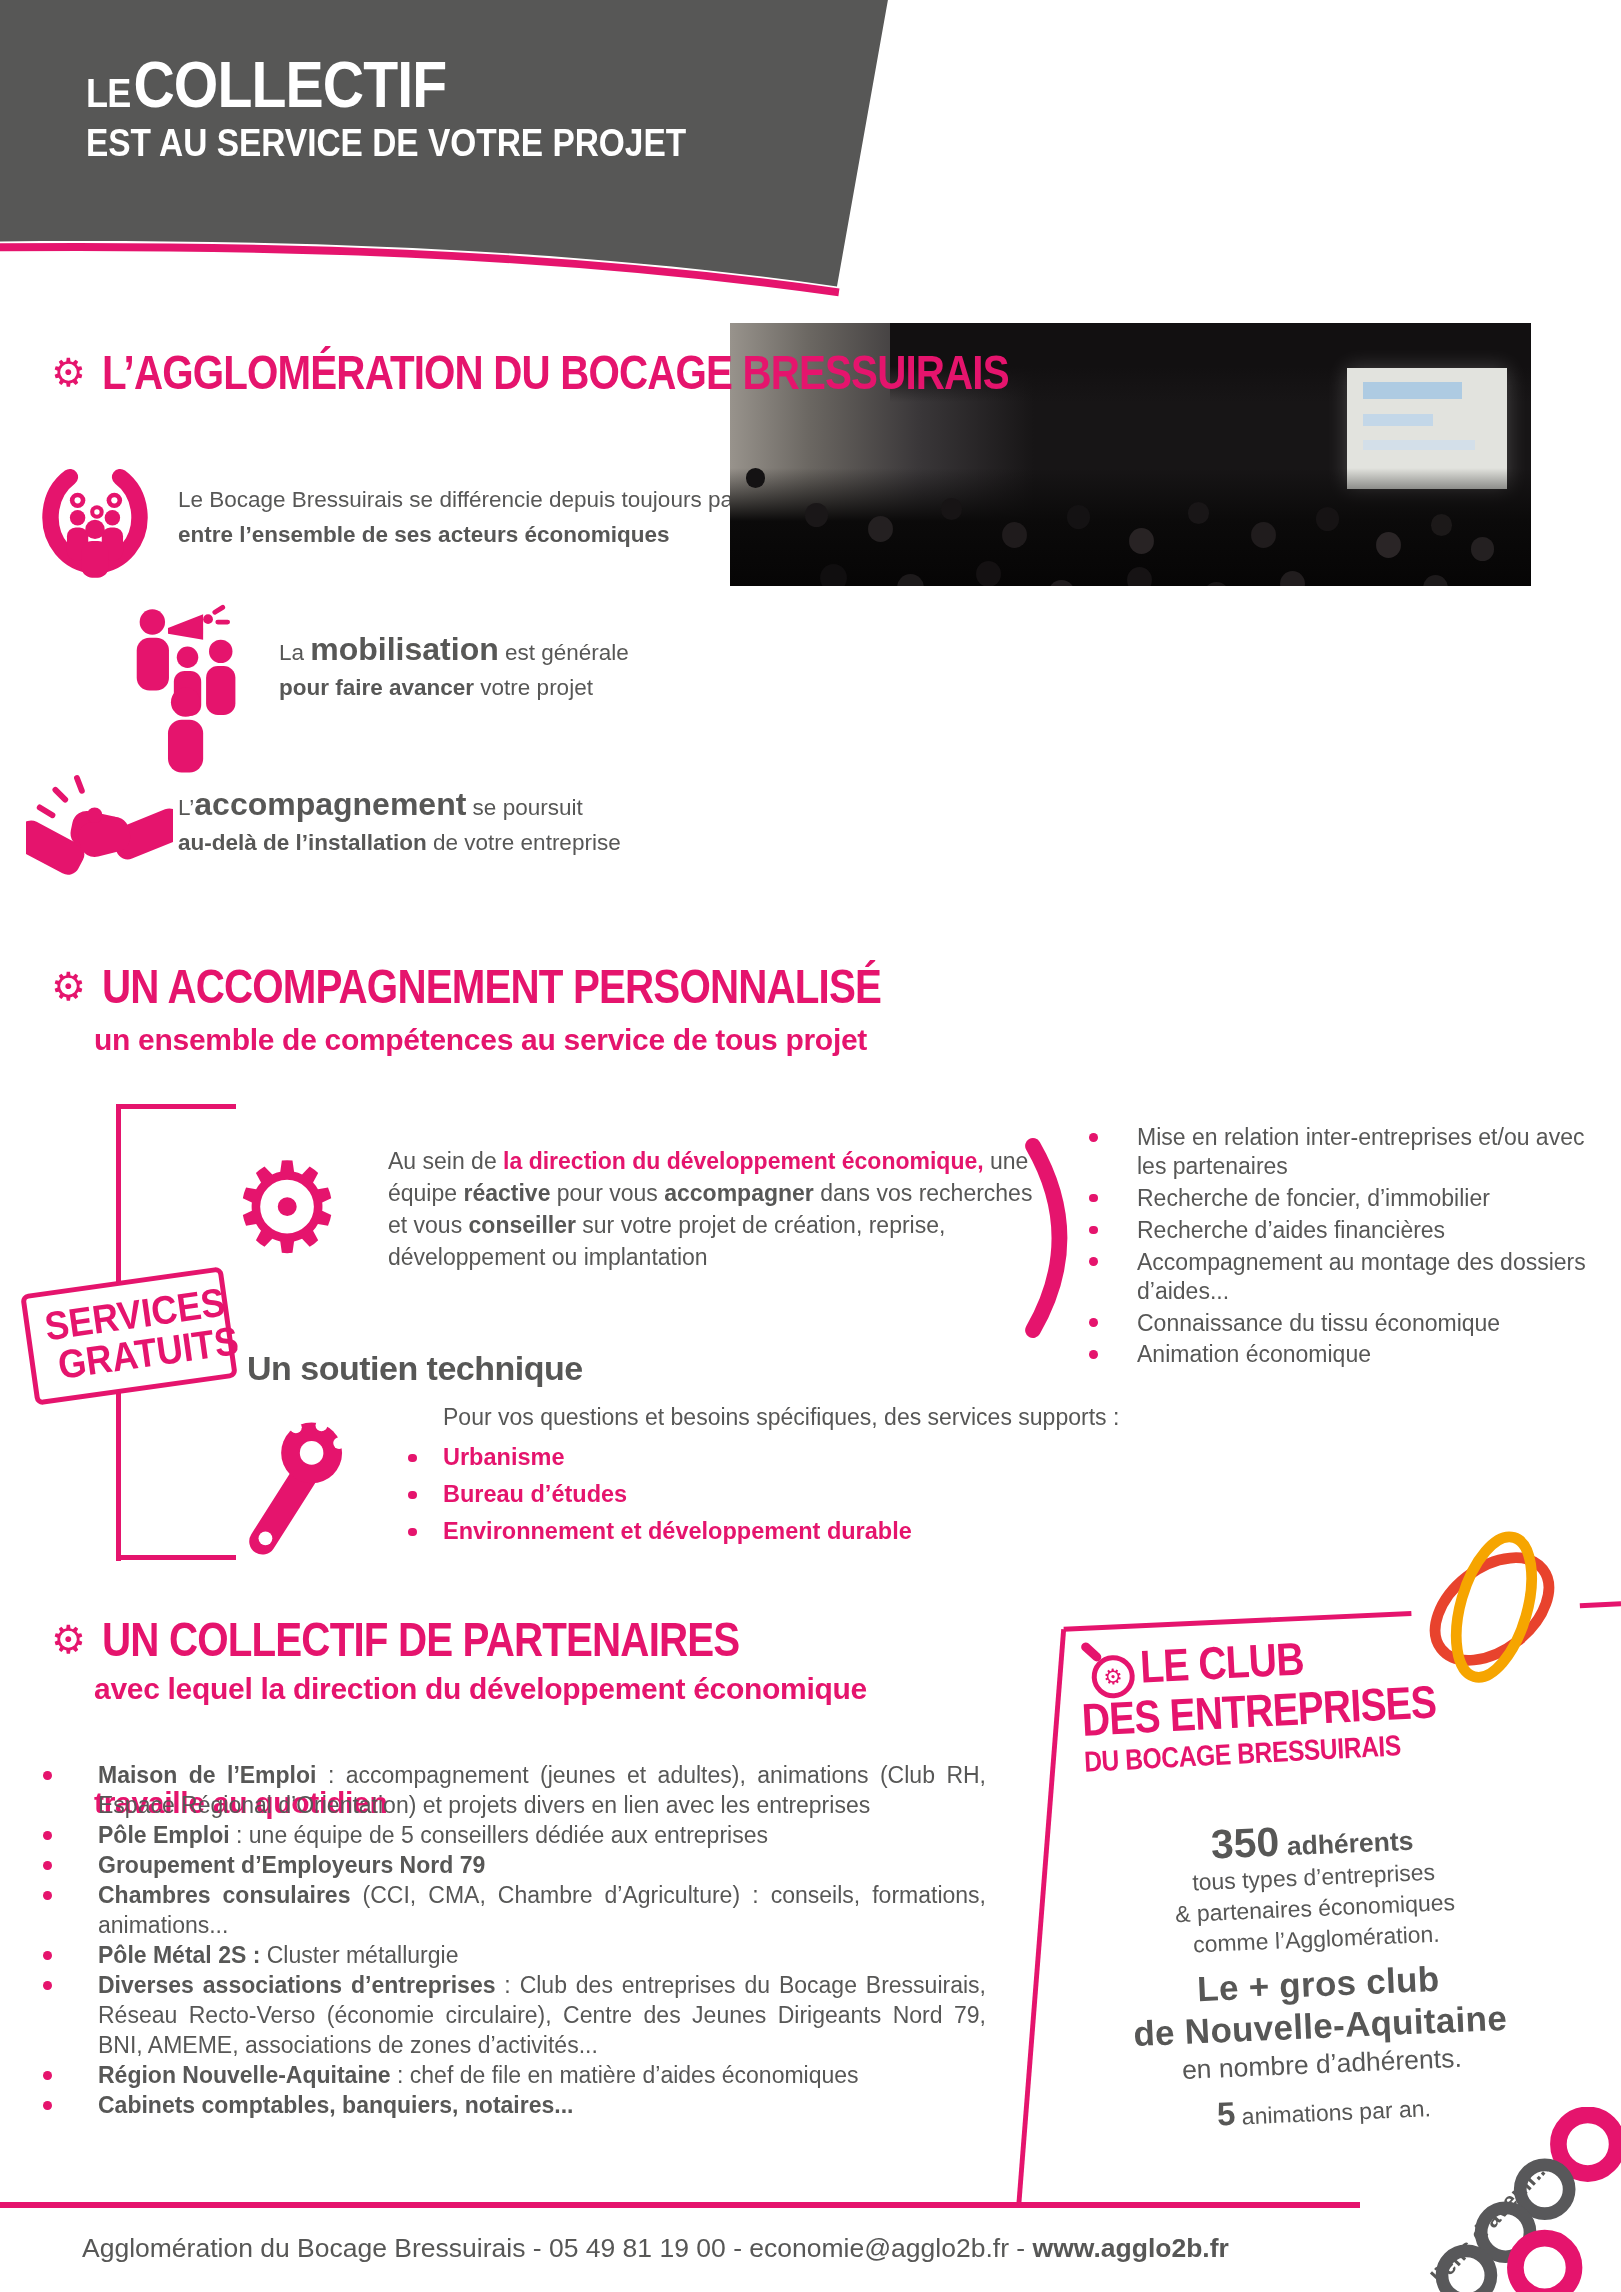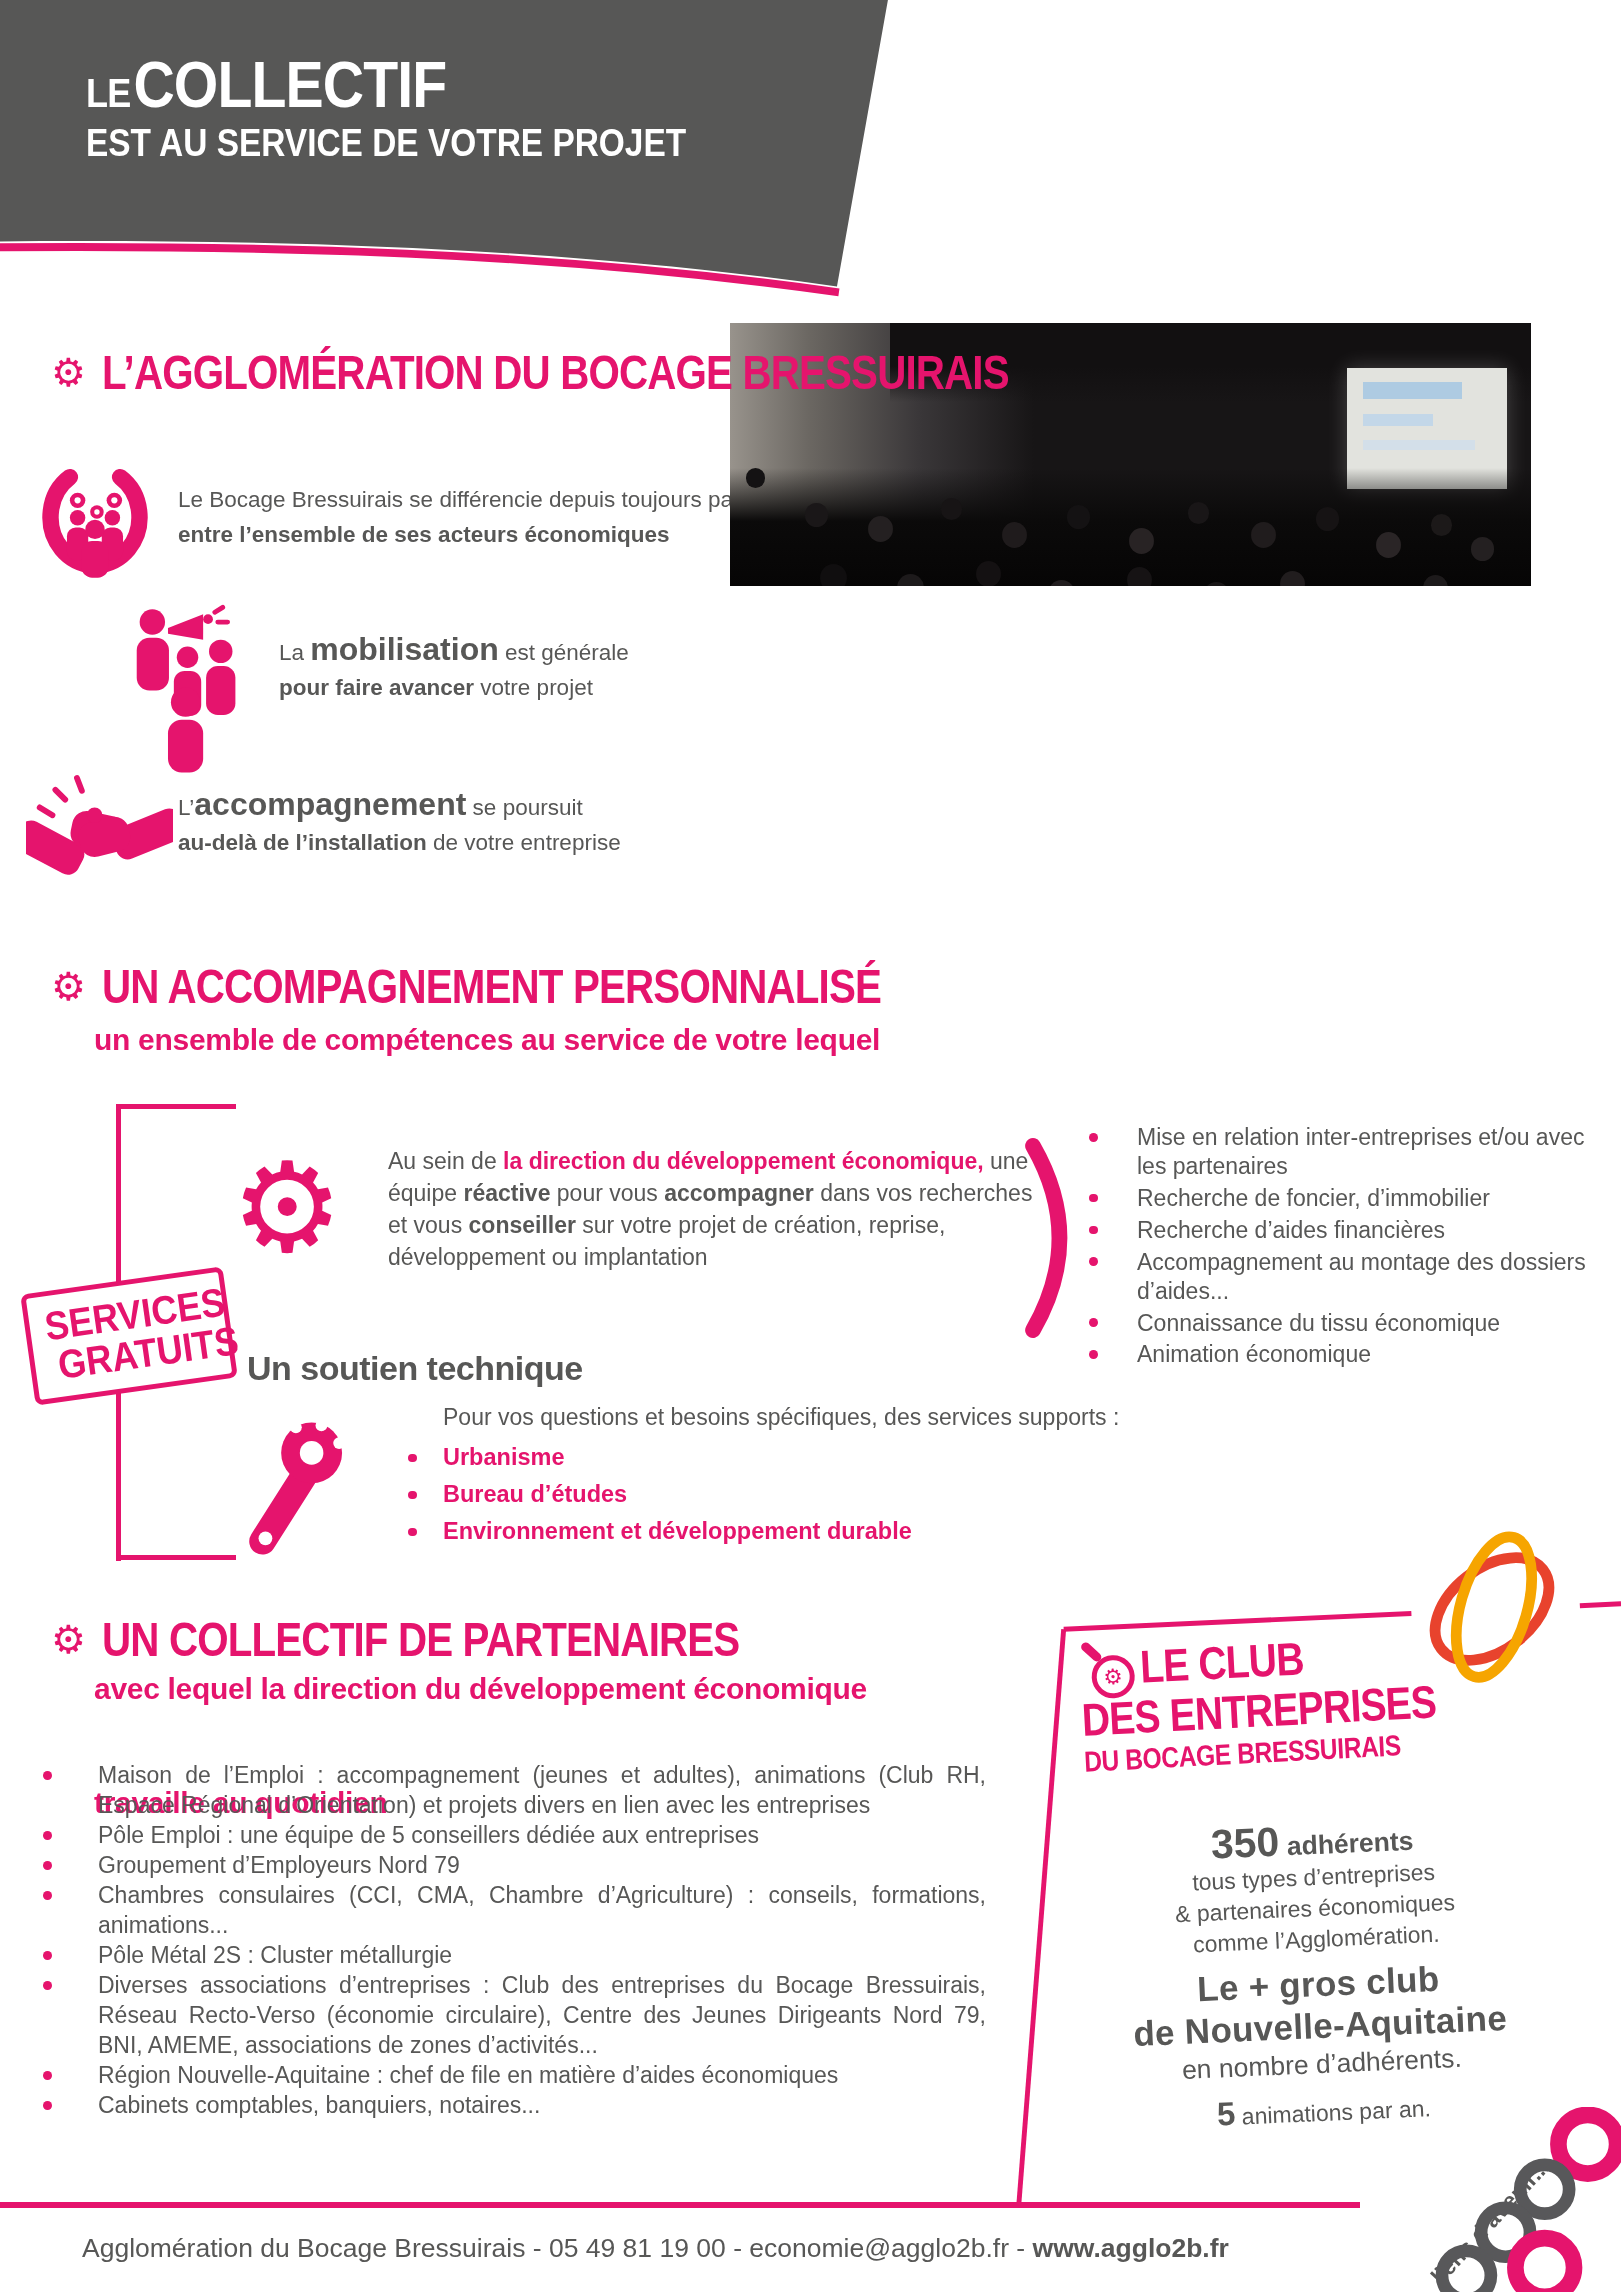--- a/index.html
+++ b/index.html
@@ -70,21 +70,21 @@
 
   .tech-intro{position:absolute;left:412px;top:1404px;font-size:23px;color:#575756;white-space:nowrap;margin-left:31px;}
   .tech-list{position:absolute;left:406px;top:1439px;}
   .tech-li{position:relative;padding-left:37px;color:#e5146d;font-weight:bold;font-size:23.5px;line-height:37px;white-space:nowrap;}
   .tech-li::before{content:"";position:absolute;left:2px;top:14.7px;width:8.8px;height:8.8px;border-radius:50%;background:#e5146d;}
 
   
   .pt-list{position:absolute;left:37px;top:1760px;width:949px;}
   .pt-li{position:relative;padding-left:61px;font-size:23px;line-height:30px;text-align:justify;color:#575756;}
   .pt-li::before{content:"";position:absolute;left:5.9px;top:10.8px;width:8.8px;height:8.8px;border-radius:50%;background:#e5146d;}
-  .pt-li .lead{font-weight:normal;margin-top:32px;}
+  .pt-li .lead{font-weight:bold;margin-top:32px;}
 
   
   .club-frame{position:absolute;left:1000px;top:1568px;}
   .club-logo{position:absolute;left:1404px;top:1514px;}
   .club-title{position:absolute;left:1078px;top:1645px;transform:rotate(-3deg);transform-origin:left top;color:#e5146d;font-weight:bold;}
   .ct-row{display:flex;align-items:center;gap:9.8px;}
   .ct1,.ct2{font-size:46px;letter-spacing:-1px;transform:scaleX(.85);transform-origin:left center;white-space:nowrap;line-height:1.08;}
   .ct3{font-size:29px;letter-spacing:-0.5px;transform:scaleX(.85);transform-origin:left center;white-space:nowrap;line-height:1.15;}
   .lens{position:relative;width:51px;height:51px;display:inline-block;}
   .lens-handle{position:absolute;left:1px;top:2.9px;width:23.5px;height:8.8px;background:#e5146d;border-radius:4.9px;transform:rotate(45deg);}
@@ -197,21 +197,21 @@
       <div class="scr-b scr-b3"></div>
     </div>
     <div class="ph-crowd"></div>
     <div class="ph-heads"></div>
   </div>
 
   <div class="sec-head" style="left:51px;top:959px;">
     <span class="gear">⚙</span>
     <span class="txt">UN ACCOMPAGNEMENT PERSONNALISÉ</span>
   </div>
-  <div class="sub-pink" style="left:94px;top:1023px;">un ensemble de compétences au service de votre lequel</div>
+  <div class="sub-pink" style="left:94px;top:1023px;">un ensemble de compétences au service de tous projet</div>
 
   <div class="bracket" style="left:116px;top:1104px;width:120px;height:4.9px;"></div>
   <div class="bracket" style="left:116px;top:1104px;width:4.9px;height:457px;"></div>
   <div class="bracket" style="left:116px;top:1555px;width:120px;height:4.9px;"></div>
 
   <div class="big-gear" style="left:231px;top:1149px;">⚙</div>
 
   <div class="para"><span>Au sein de </span><span class="pk">la direction du développement économique,</span><span> une équipe </span><span class="b">réactive</span><span> pour vous </span><span class="b">accompagner</span><span> dans vos recherches et vous </span><span class="b">conseiller</span><span> sur votre projet de création, reprise, développement ou implantation</span></div>
 
   <svg class="paren-svg" width="69" height="202" viewBox="0 0 70 206">

